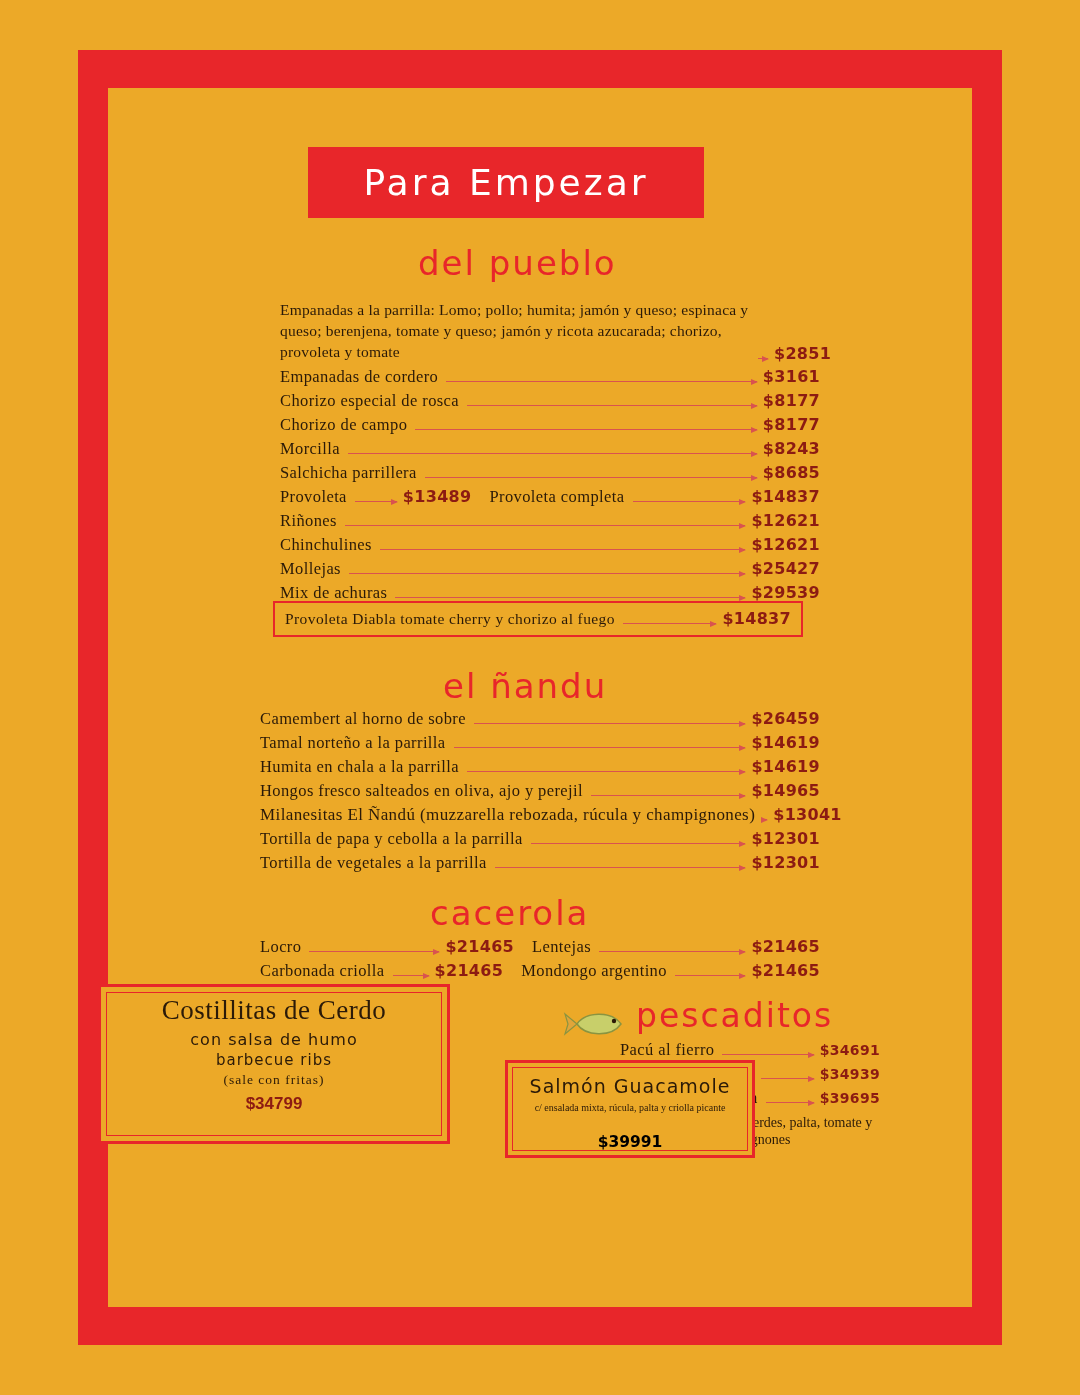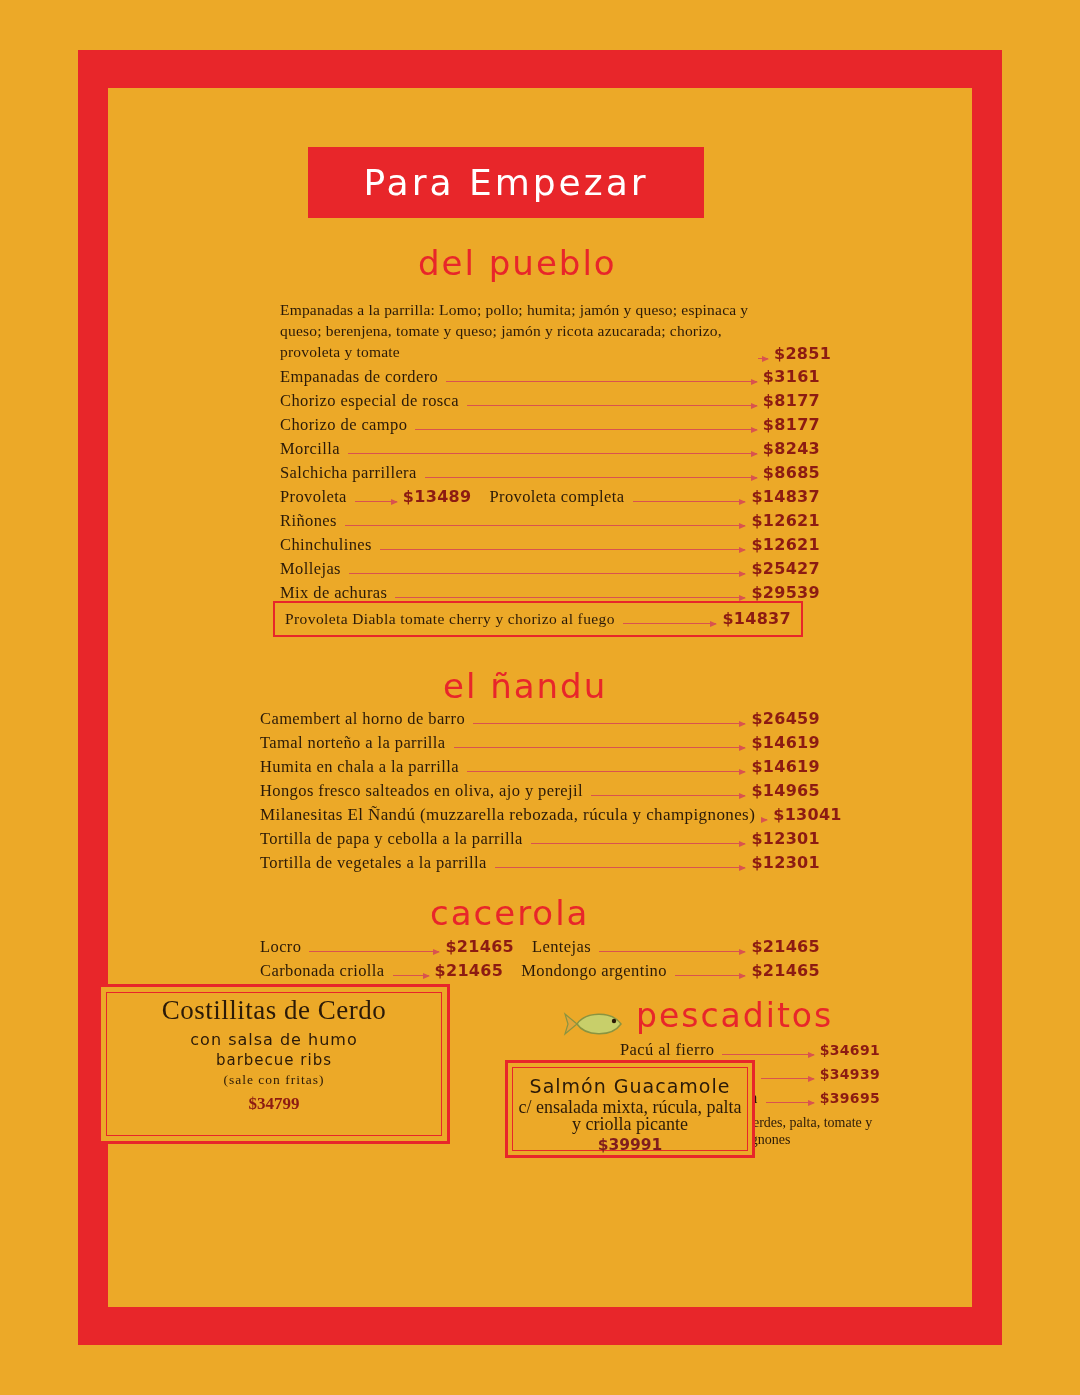--- a/index.html
+++ b/index.html
@@ -181,21 +181,21 @@
     margin-top: 2px;
   }
   .cost-sub3 {
     font-family: Liberation Serif, serif;
     font-size: 13.5px;
     color: #2b1a08;
     letter-spacing: 1px;
     margin-top: 3px;
   }
   .cost-price {
-    font-family: Liberation Serif, serif;
+    font-family: Liberation Sans, sans-serif;
     font-weight: bold;
     font-size: 17px;
     color: #8c1b12;
     margin-top: 6px;
   }
 
   .salmon-box {
     position: absolute;
     left: 505px;
     top: 1060px;
@@ -214,31 +214,31 @@
     padding-top: 7px;
   }
   .salmon-title {
     font-family: "DejaVu Sans", sans-serif;
     font-size: 19px;
     color: #2b1a08;
     letter-spacing: 1px;
   }
   .salmon-desc {
     font-family: "Liberation Serif", serif;
-    font-size: 18px;
+    font-size: 10px;
     color: #2b1a08;
     line-height: 17px;
     margin-top: 2px;
   }
   .salmon-price {
     font-family: "DejaVu Sans", sans-serif;
     font-weight: bold;
     font-size: 15.5px;
-    color: #7f1d1d;
-    margin-top: 3px;
+    color: #000000;
+    margin-top: 17px;
   }
 
   .pesc-note {
     position: absolute;
     font-family: "Liberation Serif", serif;
     font-size: 14px;
     color: #2b1a08;
     line-height: 17px;
     text-align: center;
     width: 260px;
@@ -340,21 +340,21 @@
         <span class="name" style="font-size:15.5px;">Provoleta Diabla  tomate cherry y chorizo al fuego</span>
         <span class="dots"></span>
         <span class="price">$14837</span>
       </div>
     </div>
 
     <div class="script-head" style="left:335px; top:578px;">el ñandu</div>
 
     <div class="rows" style="left:152px; top:621px; width:560px;">
       <div class="row">
-        <span class="name">Camembert al horno de barro</span>
+        <span class="name">Camembert al horno de sobre</span>
         <span class="dots"></span>
         <span class="price">$26459</span>
       </div>
       <div class="row">
         <span class="name">Tamal norteño a la parrilla</span>
         <span class="dots"></span>
         <span class="price">$14619</span>
       </div>
       <div class="row">
         <span class="name">Humita en chala a la parrilla</span>

